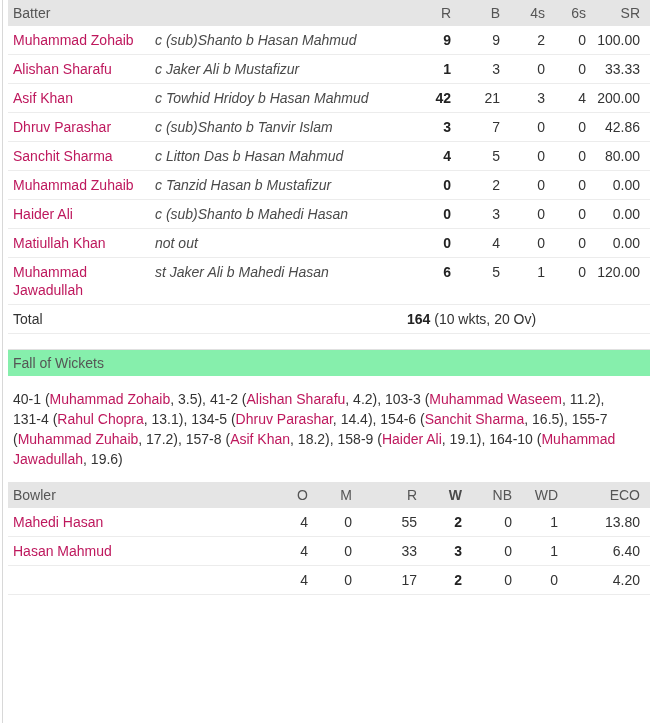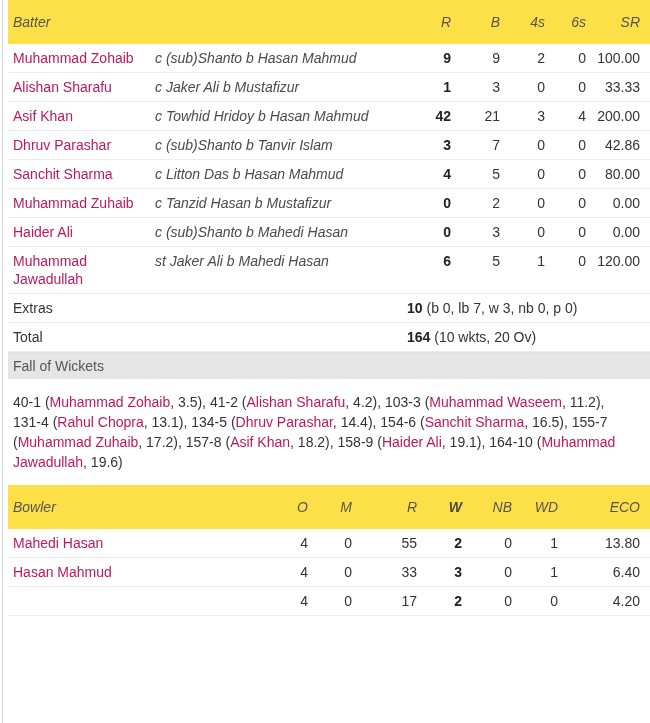--- a/index.html
+++ b/index.html
@@ -15,46 +15,46 @@
   }
   .page {
     margin-left: 2px;
     border-left: 1px solid #d8d8d8;
     padding-left: 5px;
     width: 648px;
     min-height: 723px;
   }
   table { width: 642px; border-collapse: collapse; table-layout: fixed; }
   th {
-    background: #fde047;
+    background: #e5e5e5;
     color: #555;
     font-weight: normal;
     text-align: right;
-    padding: 14px 0;
+    padding: 5px 0;
     font-size: 14px;
-    font-style: italic;
   }
   th.left { text-align: left; padding-left: 5px; }
   th.last, td.last { padding-right: 10px; }
   th.wkts-h { font-weight: bold; color: #4a4a4a; }
   td {
     padding: 5px 0;
     border-bottom: 1px solid #ececec;
     vertical-align: top;
     line-height: 18px;
   }
   td.name { padding-left: 5px; }
   td.dismissal { color: #4a4a4a; padding-right: 10px; font-style: italic; }
   td.num { text-align: right; color: #333; }
   td.runs-bold { font-weight: bold; color: #222; }
   a.plink { color: #be185d; text-decoration: none; cursor: pointer; }
   .summary-val { text-align: left; padding-left: 12px; }
   .summary-val b { color: #222; }
   .section-bar {
-    background: #e5e5e5;
+    margin-top: 15px;
+    background: #86efac;
     color: #555;
     padding: 5px 0 5px 5px;
     width: 642px;
     border-top: 1px solid #e0e0e0;
   }
   .fow-text {
     width: 642px;
     padding: 13px 19px 13px 5px;
     line-height: 20px;
     color: #333;
@@ -145,34 +145,36 @@
       <tr>
         <td class="name"><a class="plink">Haider Ali</a></td>
         <td class="dismissal">c (sub)Shanto b Mahedi Hasan</td>
         <td class="num runs-bold">0</td>
         <td class="num">3</td>
         <td class="num">0</td>
         <td class="num">0</td>
         <td class="num last">0.00</td>
       </tr>
       <tr>
+        <td class="name"><a class="plink">Matiullah Khan</a></td>
+        <td class="dismissal">not out</td>
+        <td class="num runs-bold">0</td>
+        <td class="num">4</td>
+        <td class="num">0</td>
+        <td class="num">0</td>
+        <td class="num last">0.00</td>
+      </tr>
+      <tr>
         <td class="name"><a class="plink">Muhammad Jawadullah</a></td>
         <td class="dismissal">st Jaker Ali b Mahedi Hasan</td>
         <td class="num runs-bold">6</td>
         <td class="num">5</td>
         <td class="num">1</td>
         <td class="num">0</td>
         <td class="num last">120.00</td>
-      </tr>
-      <tr>
-        <td class="name">Extras</td>
-        <td></td>
-        <td colspan="5" class="summary-val">
-          <b>10</b><span> (b 0, lb 7, w 3, nb 0, p 0)</span>
-        </td>
       </tr>
       <tr>
         <td class="name">Total</td>
         <td></td>
         <td colspan="5" class="summary-val">
           <b>164</b><span> (10 wkts, 20 Ov)</span>
         </td>
       </tr>
     </tbody>
   </table>

